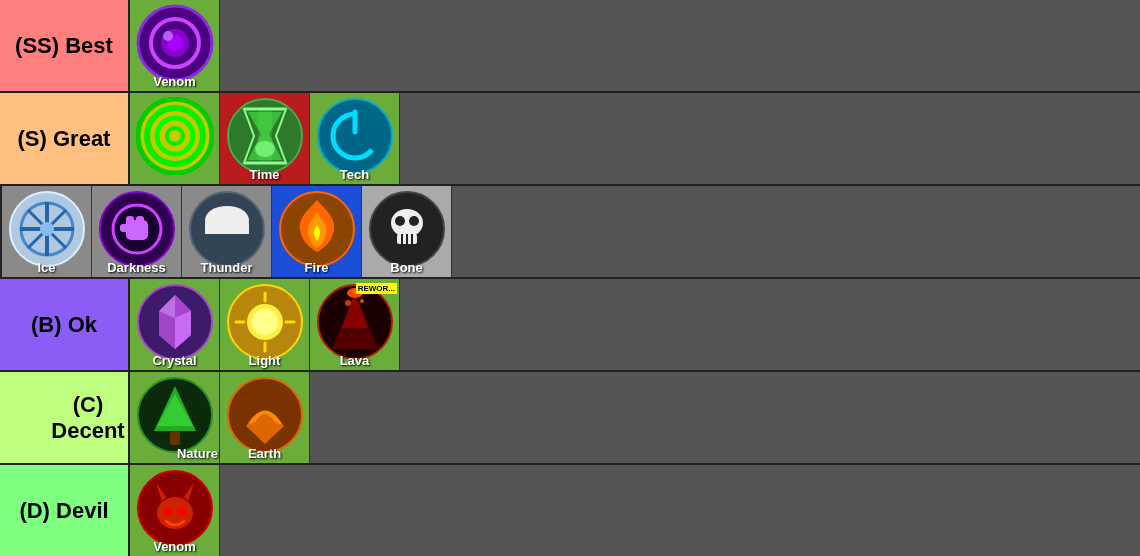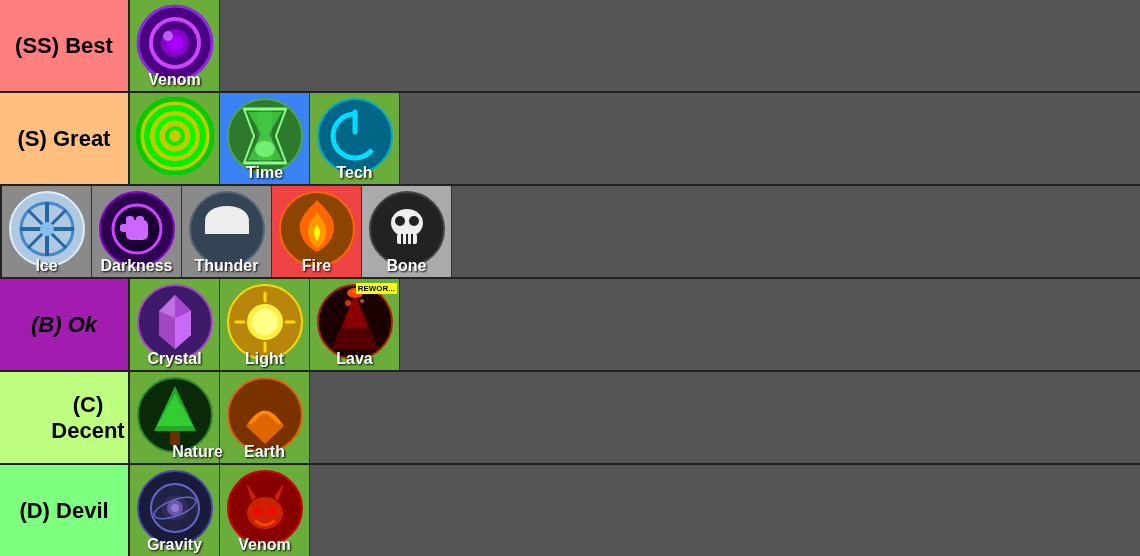--- a/index.html
+++ b/index.html
@@ -51,21 +51,21 @@
       height: 78px;
       border-radius: 50%;
       display: flex;
       align-items: center;
       justify-content: center;
       position: absolute;
       top: 4px;
       left: 6px;
     }
     .item-label {
-      font-size: 16px;
+      font-size: 13px;
       font-weight: bold;
       color: #fff;
       text-shadow: 1px 1px 2px #000;
       position: absolute;
       bottom: 2px;
       text-align: center;
       width: 100%;
       z-index: 2;
     }
     .rework-badge {
@@ -77,21 +77,21 @@
       font-size: 8px;
       font-weight: bold;
       padding: 1px 2px;
       z-index: 3;
     }
 
     
     .row-ss { background: #ff7f7f; }
     .row-s  { background: #ffbf7f; }
     .row-a  { background: #ffdf80; }
-    .row-b  { background: #a21caf; font-style: italic; }
+    .row-b  { background: #8b5cf6; }
     .row-c  { background: #bfff7f; padding-left: 48px; }
     .row-d  { background: #7fff7f; }
     .tiermaker-logo {
       display: flex;
       align-items: center;
       gap: 8px;
       position: absolute;
       top: 10px;
       right: 20px;
     }
@@ -171,21 +171,21 @@
               <circle cx="39" cy="39" r="37" fill="#c8c800" stroke="#aaaa00" stroke-width="2"></circle>
               <circle cx="39" cy="39" r="37" fill="none" stroke="#00cc00" stroke-width="5"></circle>
               <circle cx="39" cy="39" r="28" fill="none" stroke="#00ee00" stroke-width="6"></circle>
               <circle cx="39" cy="39" r="18" fill="none" stroke="#00ff00" stroke-width="5"></circle>
               <circle cx="39" cy="39" r="8" fill="none" stroke="#00ee00" stroke-width="4"></circle>
             </svg>
           </div>
           <span class="item-label"></span>
         </div>
 
-        <div class="item-cell" style="background:#3b82f6;">
+        <div class="item-cell" style="background:#b91c1c;">
           <div class="item-icon">
             <svg width="78" height="78" viewBox="0 0 78 78">
               <circle cx="39" cy="39" r="37" fill="#2d7a2d" stroke="#4aaa4a" stroke-width="2"></circle>
               <rect x="32" y="10" width="14" height="55" rx="3" fill="#88ff88" opacity="0.15"></rect>
 
               <polygon points="18,12 60,12 50,39 60,66 18,66 28,39" fill="none" stroke="#88ff88" stroke-width="2"></polygon>
               <line x1="18" y1="12" x2="60" y2="12" stroke="#88ff88" stroke-width="3"></line>
               <line x1="18" y1="66" x2="60" y2="66" stroke="#88ff88" stroke-width="3"></line>
               <polygon points="22,15 56,15 43,37 56,63 22,63 35,37" fill="#4aff4a" opacity="0.5"></polygon>
               <ellipse cx="39" cy="52" rx="10" ry="8" fill="#88ff88" opacity="0.7"></ellipse>
@@ -249,21 +249,21 @@
 
               <ellipse cx="39" cy="30" rx="22" ry="14" fill="#eee"></ellipse>
               <ellipse cx="27" cy="34" rx="10" ry="8" fill="#eee"></ellipse>
               <ellipse cx="51" cy="34" rx="10" ry="8" fill="#eee"></ellipse>
               <rect x="17" y="34" width="44" height="10" fill="#eee"></rect>
             </svg>
           </div>
           <span class="item-label">Thunder</span>
         </div>
 
-        <div class="item-cell" style="background:#ef4444;">
+        <div class="item-cell" style="background:#1d4ed8;">
           <div class="item-icon">
             <svg width="78" height="78" viewBox="0 0 78 78">
               <circle cx="39" cy="39" r="37" fill="#8b4500" stroke="#ff6600" stroke-width="2"></circle>
 
               <path d="M39 10 C30 20 20 28 22 40 C24 52 32 58 39 62 C46 58 54 52 56 40 C58 28 48 20 39 10Z" fill="#ff6600"></path>
               <path d="M39 22 C34 30 28 36 30 44 C32 52 35 56 39 58 C43 56 46 52 48 44 C50 36 44 30 39 22Z" fill="#ff9900"></path>
               <path d="M39 35 C36 39 35 43 37 47 C38 50 39 51 39 51 C39 51 40 50 41 47 C43 43 42 39 39 35Z" fill="#ffff00"></path>
             </svg>
           </div>
           <span class="item-label">Fire</span>
@@ -374,35 +374,20 @@
           <span class="item-label">Earth</span>
         </div>
 
       </div>
     </div>
 
     <div class="tier-row">
       <div class="tier-label row-d">(D) Devil</div>
       <div class="tier-items">
 
-        <div class="item-cell" style="background:#6aad3a;">
-          <div class="item-icon">
-            <svg width="78" height="78" viewBox="0 0 78 78">
-              <circle cx="39" cy="39" r="37" fill="#1a1a3a" stroke="#4444aa" stroke-width="2"></circle>
-              <circle cx="39" cy="39" r="24" fill="#222244" stroke="#6666cc" stroke-width="2"></circle>
-
-              <circle cx="39" cy="39" r="13" fill="#2d2d5a"></circle>
-              <circle cx="39" cy="39" r="8" fill="#6655aa"></circle>
-              <circle cx="39" cy="39" r="4" fill="#9977cc"></circle>
-
-              <ellipse cx="39" cy="39" rx="22" ry="8" fill="none" stroke="#6666cc" stroke-width="1.5" transform="rotate(-20 39 39)"></ellipse>
-            </svg>
-          </div>
-          <span class="item-label">Gravity</span>
-        </div>
 
         <div class="item-cell" style="background:#6aad3a;">
           <div class="item-icon">
             <svg width="78" height="78" viewBox="0 0 78 78">
               <circle cx="39" cy="39" r="37" fill="#880000" stroke="#cc0000" stroke-width="2"></circle>
 
               <ellipse cx="39" cy="44" rx="18" ry="16" fill="#cc2200"></ellipse>
 
               <path d="M26 32 L20 14 L30 28" fill="#cc2200"></path>
               <path d="M52 32 L58 14 L48 28" fill="#cc2200"></path>

